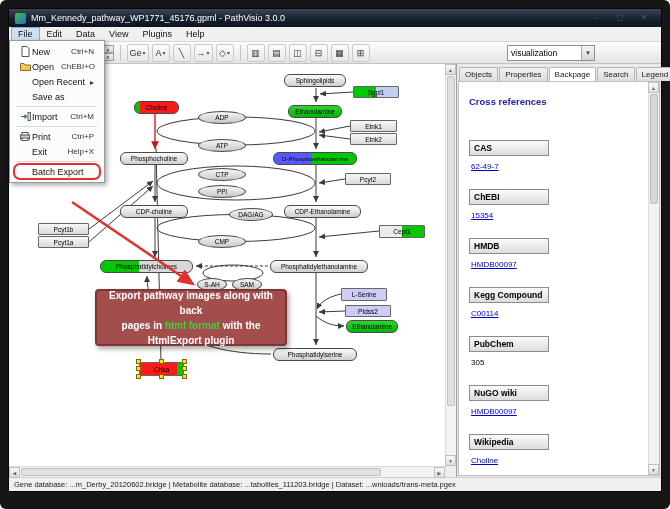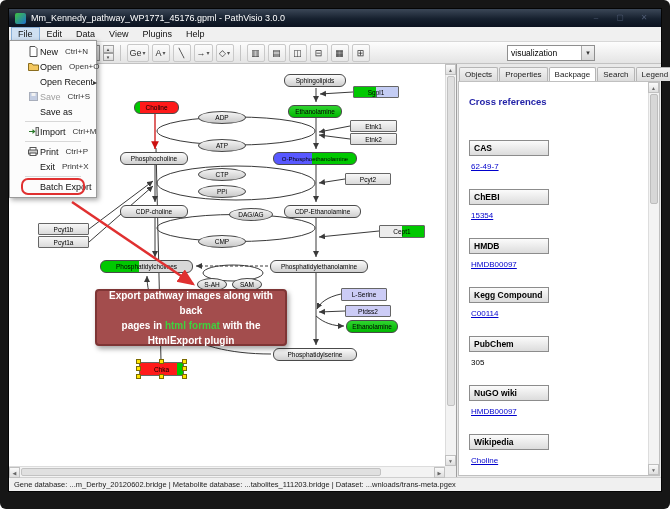--- a/index.html
+++ b/index.html
@@ -72,21 +72,21 @@
   .bp-title{font-size:9.5px;font-weight:bold;color:#2323a8;margin-bottom:30px}
   .bp-section{margin-bottom:15px}
   .bp-header{min-width:80px;display:inline-block;border:1px solid #8c8c8c;background:linear-gradient(#fbfbfb,#dcdcdc);font-size:8.5px;font-weight:bold;padding:2px 6px 2px 4px;color:#000}
   .bp-value{display:block;margin:6px 0 0 2px;font-size:8px;color:#0000cc;text-decoration:underline;width:fit-content}
   .bp-value.plain{color:#000;text-decoration:none}
   .bp-scroll{position:absolute;top:0;right:0;bottom:0;width:11px;background:#f3f3f3;border-left:1px solid #ddd}
   .bp-thumb{position:absolute;left:1px;right:1px;top:12px;height:110px;background:#d7d7d7;border:1px solid #bdbdbd;border-radius:2px}
   
   .statusbar{height:14px;background:#f0f0f0;border-top:1px solid #cfcfcf;display:flex;align-items:center;padding:0 5px;font-size:7.5px;color:#1a1a1a;flex:none;white-space:nowrap;overflow:hidden}
   
-  .file-menu{position:absolute;left:9px;top:40px;width:88px;background:#fcfcfc;border:1px solid #9a9a9a;box-shadow:2px 2px 5px rgba(0,0,0,.35);z-index:40;padding:3px 12px}
+  .file-menu{position:absolute;left:9px;top:40px;width:96px;background:#fcfcfc;border:1px solid #9a9a9a;box-shadow:2px 2px 5px rgba(0,0,0,.35);z-index:40;padding:3px 4px}
   .fm-item{height:15px;display:flex;align-items:center;padding:0 6px 0 4px;font-size:9px;color:#111}
   .fm-icon{width:14px;display:flex;align-items:center;justify-content:center;flex:none}
   .fm-label{flex:1;white-space:nowrap}
   .fm-accel{font-size:8px;color:#333;margin-left:7px}
   .fm-item.disabled{color:#a0a0a0}
   .fm-item.disabled svg{opacity:.45}
   .fm-sep{height:1px;background:#d8d8d8;margin:2px 3px}
   .fm-item.batch{outline:2px solid #e03030;outline-offset:-1px;border-radius:6px}
   .submenu-arrow::after{content:"▸";font-size:8px;color:#333}
   
@@ -336,36 +336,26 @@
       <span class="fm-label">New</span>
       <span class="fm-accel">Ctrl+N</span>
     </div>
     <div class="fm-item">
       <span class="fm-icon">
           <svg width="11" height="9">
             <path d="M.5 8.5v-7h3.5l1 1.5h5.5v5.5z" fill="#f3c75f" stroke="#8a6d1f"></path>
           </svg>
         </span>
       <span class="fm-label">Open</span>
-      <span class="fm-accel">Open+O</span>
+      <span class="fm-accel">ChEBI+O</span>
     </div>
     <div class="fm-item">
       <span class="fm-icon"></span>
       <span class="fm-label">Open Recent</span>
       <span class="submenu-arrow"></span>
-    </div>
-    <div class="fm-item disabled">
-      <span class="fm-icon">
-          <svg width="9" height="9">
-            <rect x=".5" y=".5" width="8" height="8" fill="#7f96c4" stroke="#44506e"></rect>
-            <rect x="2.5" y="1" width="4" height="3" fill="#e8e8e8"></rect>
-          </svg>
-        </span>
-      <span class="fm-label">Save</span>
-      <span class="fm-accel">Ctrl+S</span>
     </div>
     <div class="fm-item">
       <span class="fm-icon"></span>
       <span class="fm-label">Save as</span>
     </div>
     <div class="fm-sep"></div>
     <div class="fm-item">
       <span class="fm-icon">
           <svg width="11" height="9">
             <path d="M1 4.5h4" stroke="#2a7a2a" fill="none"></path>
@@ -384,21 +374,21 @@
             <rect x=".5" y="3" width="9" height="4" fill="#cfcfcf" stroke="#555"></rect>
             <rect x="2" y="6" width="6" height="2.5" fill="#fff" stroke="#555"></rect>
           </svg>
         </span>
       <span class="fm-label">Print</span>
       <span class="fm-accel">Ctrl+P</span>
     </div>
     <div class="fm-item">
       <span class="fm-icon"></span>
       <span class="fm-label">Exit</span>
-      <span class="fm-accel">Print+X</span>
+      <span class="fm-accel">Help+X</span>
     </div>
     <div class="fm-sep"></div>
     <div class="fm-item batch">
       <span class="fm-icon"></span>
       <span class="fm-label">Batch Export</span>
     </div>
   </div>
 
   <div class="callout">
     <div><span>Export pathway images along with back</span></div>

